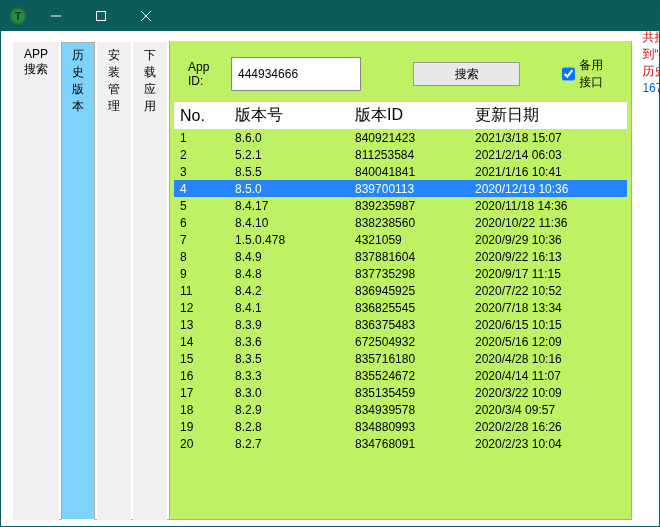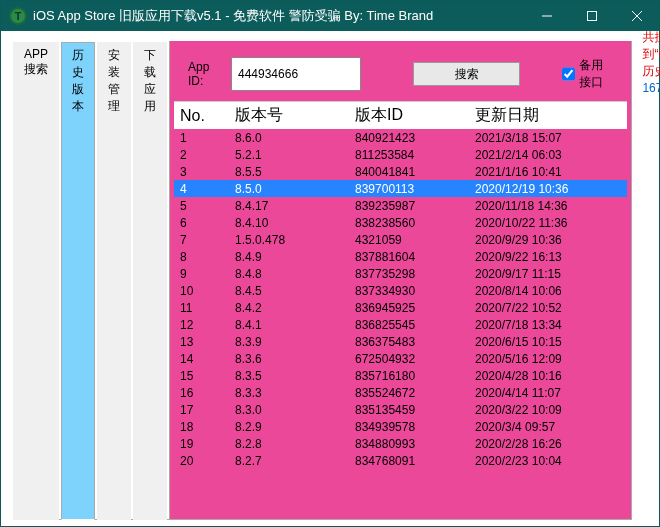--- a/index.html
+++ b/index.html
@@ -7,21 +7,21 @@
   .window { width: 660px; height: 527px; border: 1px solid #0a5a5a; background: #fff; display: flex; flex-direction: column; }
   .titlebar { height: 30px; background: #0d5c5c; color: #fff; display: flex; align-items: center; padding: 0 0 0 8px; }
   .titlebar-icon { width: 18px; height: 18px; border-radius: 50%; background: #2a8a4a; border: 2px solid #1a6a3a; margin-right: 6px; display: inline-flex; align-items: center; justify-content: center; color: #0a3a1a; font-weight: bold; font-size: 11px; }
   .titlebar-text { flex: 1; font-size: 13px; }
   .titlebar-btns { display: flex; }
   .titlebar-btn { width: 45px; height: 30px; display: flex; align-items: center; justify-content: center; color: #fff; font-size: 14px; cursor: pointer; }
   .client { flex: 1; padding: 10px 12px 6px 12px; display: flex; flex-direction: row; min-height: 0; }
   .tabs { display: flex; border-bottom: 1px solid #aaa; font-size: 12px; }
   .tab { padding: 4px 10px 3px 10px; border: 1px solid transparent; border-bottom: none; cursor: pointer; position: relative; top: 1px; background: #f0f0f0; margin-right: 2px; }
   .tab.active { background: #7dd3fc; border-color: #aaa; border-bottom: 1px solid #fff; }
-  .panel { flex: 1; border: 1px solid #aaa; border-top: none; background: #ec4899; display: flex; flex-direction: column; min-height: 0; }
+  .panel { flex: 1; border: 1px solid #aaa; border-top: none; background: #bef264; display: flex; flex-direction: column; min-height: 0; }
   .searchbar { padding: 16px 18px 10px 18px; display: flex; align-items: center; gap: 12px; }
   .appid-label { font-size: 12px; }
   .appid-input { width: 130px; height: 22px; border: 1px solid #888; padding: 16px 6px; font-size: 12px; font-family: inherit; }
   .search-btn { width: 138px; height: 24px; border: 1px solid #999; background: #e8e8e8; cursor: pointer; font-size: 12px; font-family: inherit; margin-left: 40px; }
   .checkbox-wrap { display: flex; align-items: center; gap: 4px; margin-left: 30px; cursor: pointer; }
   .checkbox-wrap input { width: 14px; height: 14px; }
   .table-wrap { flex: 1; margin: 0 4px 4px 4px; border-top: 1px solid #ccc; overflow-y: scroll; min-height: 0; position: relative; }
   .table-wrap::-webkit-scrollbar { width: 17px; }
   .table-wrap::-webkit-scrollbar-track { background: #f0f0f0; }
   .table-wrap::-webkit-scrollbar-thumb { background: #c0c0c0; border: 1px solid #a0a0a0; }
@@ -40,21 +40,20 @@
   .status-left .blue { color: #0066cc; }
   .status-mid { color: #444; }
   .donate { color: #d00; margin-left: 30px; cursor: pointer; }
 </style>
 </head>
 <body>
 
 <div class="window">
   <div class="titlebar">
     <span class="titlebar-icon">T</span>
-    <span class="titlebar-text">iOS App Store 旧版应用下载v5.1 - 免费软件 警防受骗 By: Time Brand</span>
     <div class="titlebar-btns">
       <div class="titlebar-btn">
         <svg width="10" height="10">
             <line x1="0" y1="5" x2="10" y2="5" stroke="#fff" stroke-width="1"></line>
           </svg>
       </div>
       <div class="titlebar-btn">
         <svg width="10" height="10">
             <rect x="0.5" y="0.5" width="9" height="9" fill="none" stroke="#fff" stroke-width="1"></rect>
           </svg>
@@ -152,26 +151,20 @@
                 <td>837881604</td>
                 <td>2020/9/22 16:13</td>
               </tr>
               <tr>
                 <td>9</td>
                 <td>8.4.8</td>
                 <td>837735298</td>
                 <td>2020/9/17 11:15</td>
               </tr>
               <tr>
-                <td>10</td>
-                <td>8.4.5</td>
-                <td>837334930</td>
-                <td>2020/8/14 10:06</td>
-              </tr>
-              <tr>
                 <td>11</td>
                 <td>8.4.2</td>
                 <td>836945925</td>
                 <td>2020/7/22 10:52</td>
               </tr>
               <tr>
                 <td>12</td>
                 <td>8.4.1</td>
                 <td>836825545</td>
                 <td>2020/7/18 13:34</td>

